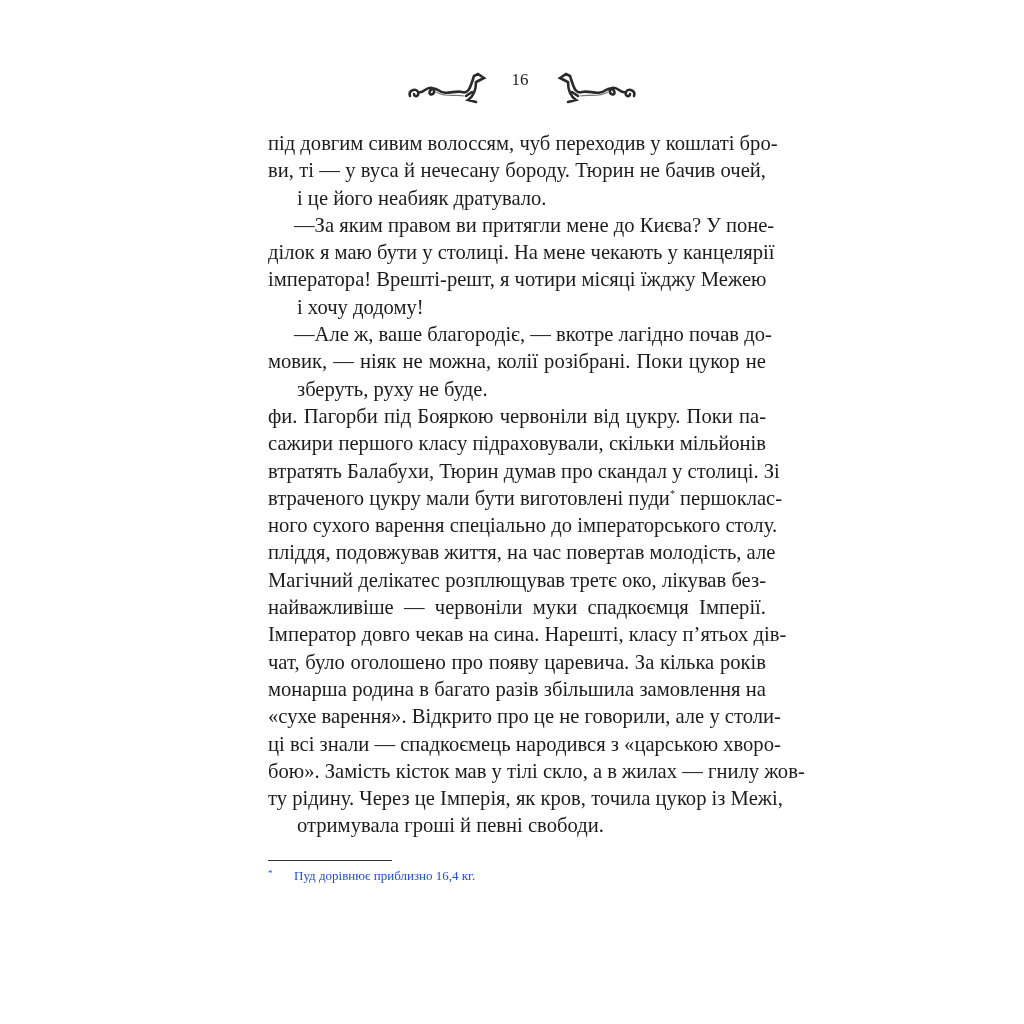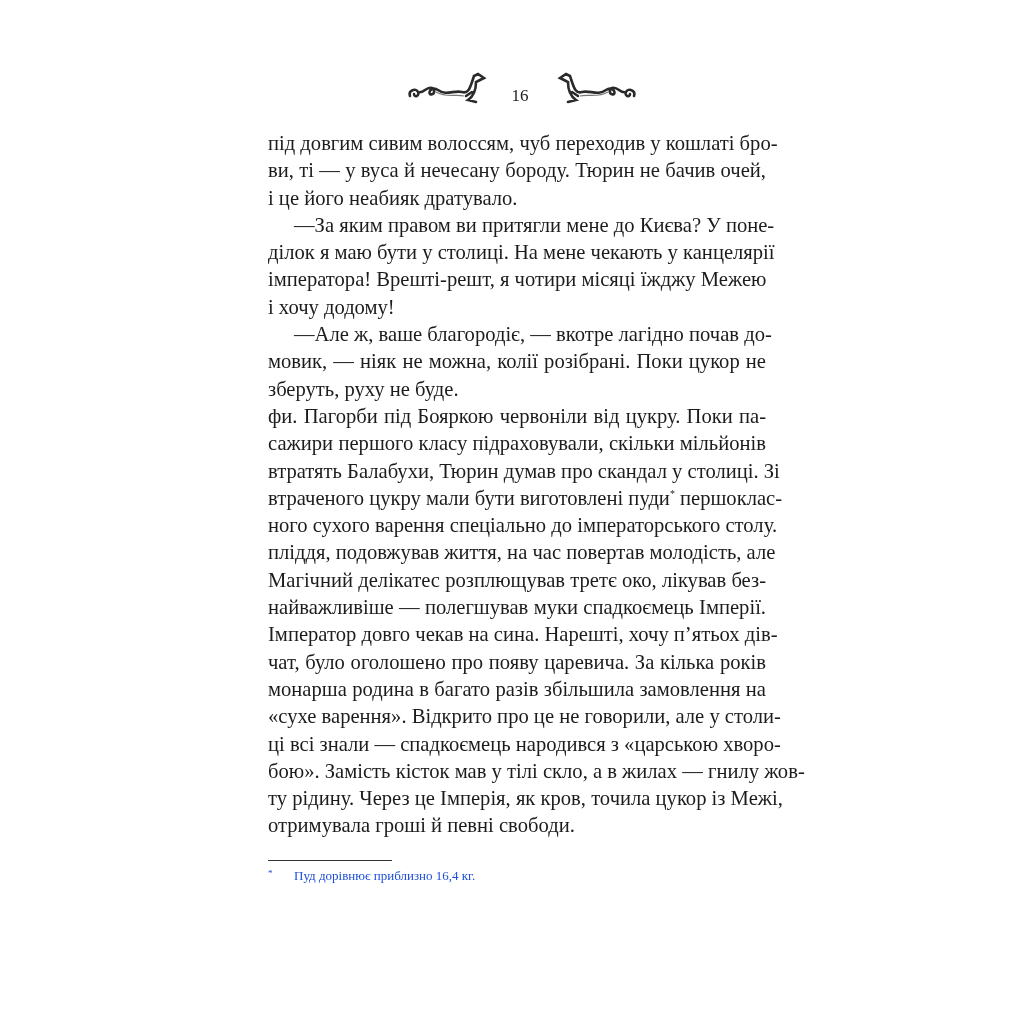--- a/index.html
+++ b/index.html
@@ -9,32 +9,32 @@
     font-family: "Liberation Serif", "DejaVu Serif", serif;
     color: #1c1c1c;
   }
   .header {
     position: absolute; top: 66px; left: 0; width: 1024px; height: 44px;
   }
   .dragon { position: absolute; top: 4px; width: 84px; height: 36px; }
   .dragon.left { left: 406px; }
   .dragon.right { left: 554px; transform: scaleX(-1); }
   .page-num {
-    position: absolute; left: 500px; width: 40px; top: 20px;
+    position: absolute; left: 500px; width: 40px; top: 4px;
     text-align: center; font-size: 17px; color: #222;
   }
   .text {
     position: absolute; left: 268px; top: 130px; width: 498px;
     font-size: 20.6px; line-height: 27.3px;
   }
   .line {
     display: block; white-space: nowrap; text-align: justify;
     text-align-last: justify; height: 27.3px;
   }
-  .line.last { text-align-last: left; }
+  .line.last { text-align-last: left; margin-left: 29px; }
   .line.indent { padding-left: 26px; }
   .sup { font-size: 10px; vertical-align: super; line-height: 0; }
   .fn-rule {
     position: absolute; left: 268px; top: 860px; width: 124px; height: 1px; background: #333;
   }
   .footnote {
     position: absolute; left: 268px; top: 868px; font-size: 13px; color: #1d4ed8;
   }
   .fn-mark { display: inline-block; width: 26px; font-size: 9px; vertical-align: top; }
 </style>
@@ -64,22 +64,22 @@
     <span class="line indent">—Але ж, ваше благородіє, — вкотре лагідно почав до-</span>
     <span class="line">мовик, — ніяк не можна, колії розібрані. Поки цукор не</span>
     <span class="line last">зберуть, руху не буде.</span>
     <span class="line">фи. Пагорби під Бояркою червоніли від цукру. Поки па-</span>
     <span class="line">сажири першого класу підраховували, скільки мільйонів</span>
     <span class="line">втратять Балабухи, Тюрин думав про скандал у столиці. Зі</span>
     <span class="line">втраченого цукру мали бути виготовлені пуди<span class="sup">*</span> першоклас-</span>
     <span class="line">ного сухого варення спеціально до імператорського столу.</span>
     <span class="line">пліддя, подовжував життя, на час повертав молодість, але</span>
     <span class="line">Магічний делікатес розплющував третє око, лікував без-</span>
-    <span class="line">найважливіше — полегшував муки спадкоємець Імперії.</span>
-    <span class="line">Імператор довго чекав на сина. Нарешті, хочу п’ятьох дів-</span>
+    <span class="line">найважливіше — червоніли муки спадкоємця Імперії.</span>
+    <span class="line">Імператор довго чекав на сина. Нарешті, класу п’ятьох дів-</span>
     <span class="line">чат, було оголошено про появу царевича. За кілька років</span>
     <span class="line">монарша родина в багато разів збільшила замовлення на</span>
     <span class="line">«сухе варення». Відкрито про це не говорили, але у столи-</span>
     <span class="line">ці всі знали — спадкоємець народився з «царською хворо-</span>
     <span class="line">бою». Замість кісток мав у тілі скло, а в жилах — гнилу жов-</span>
     <span class="line">ту рідину. Через це Імперія, як кров, точила цукор із Межі,</span>
     <span class="line last">отримувала гроші й певні свободи.</span>
   </div>
 
 <div class="fn-rule"></div>

